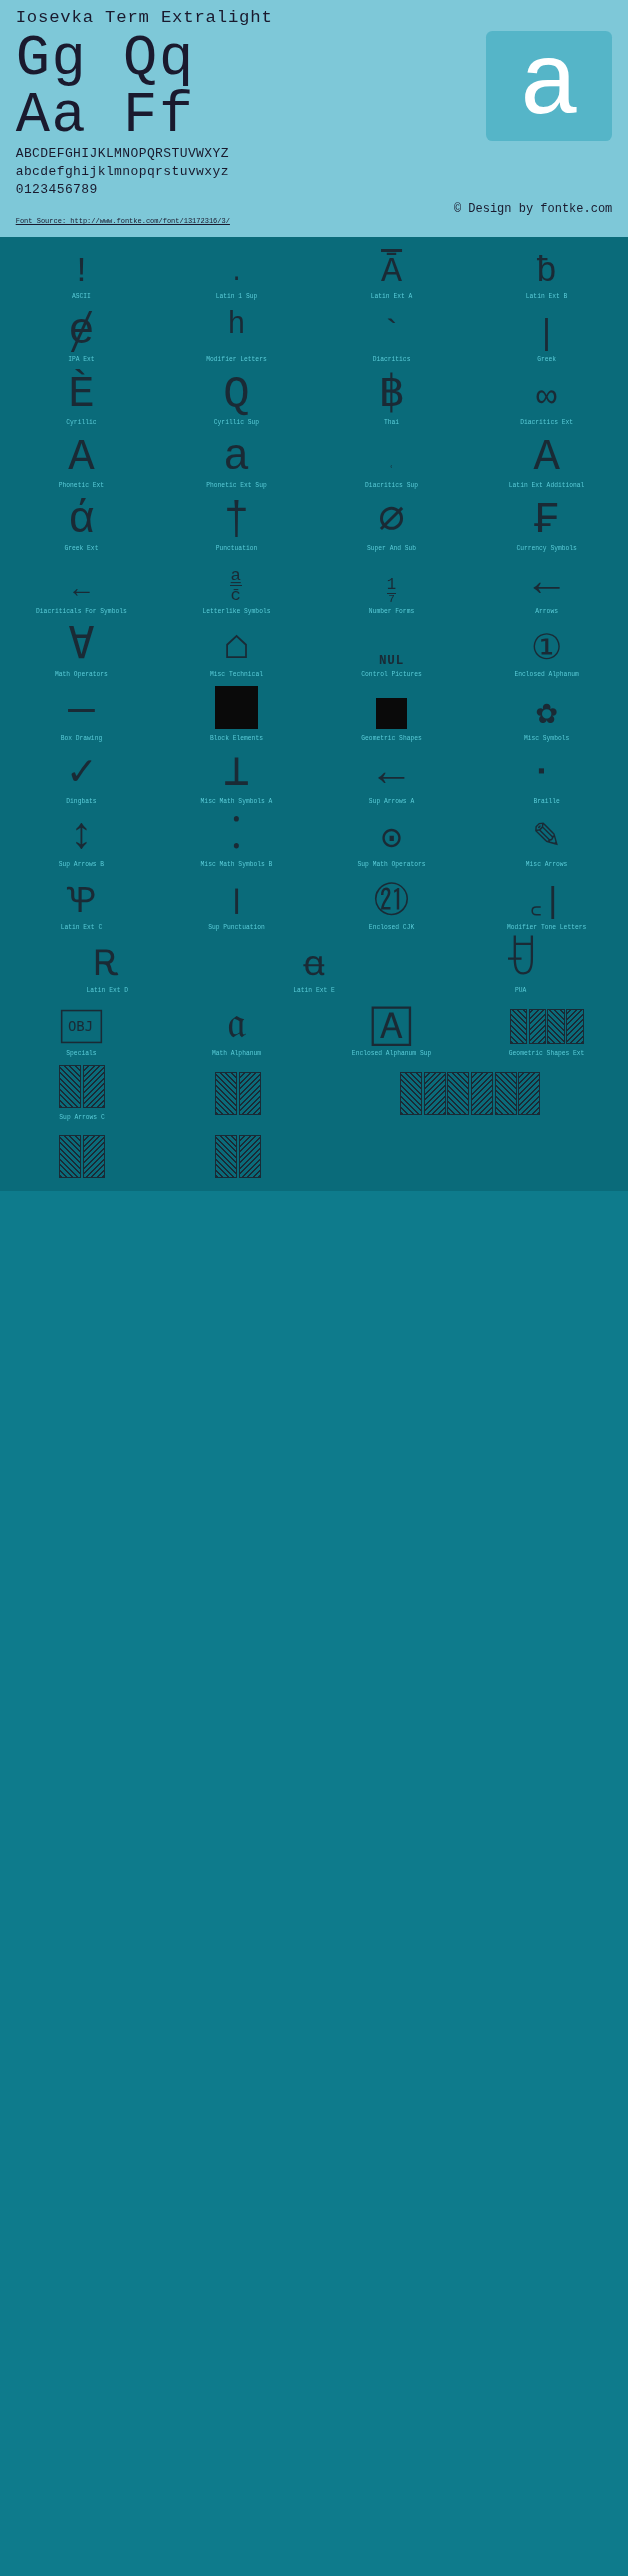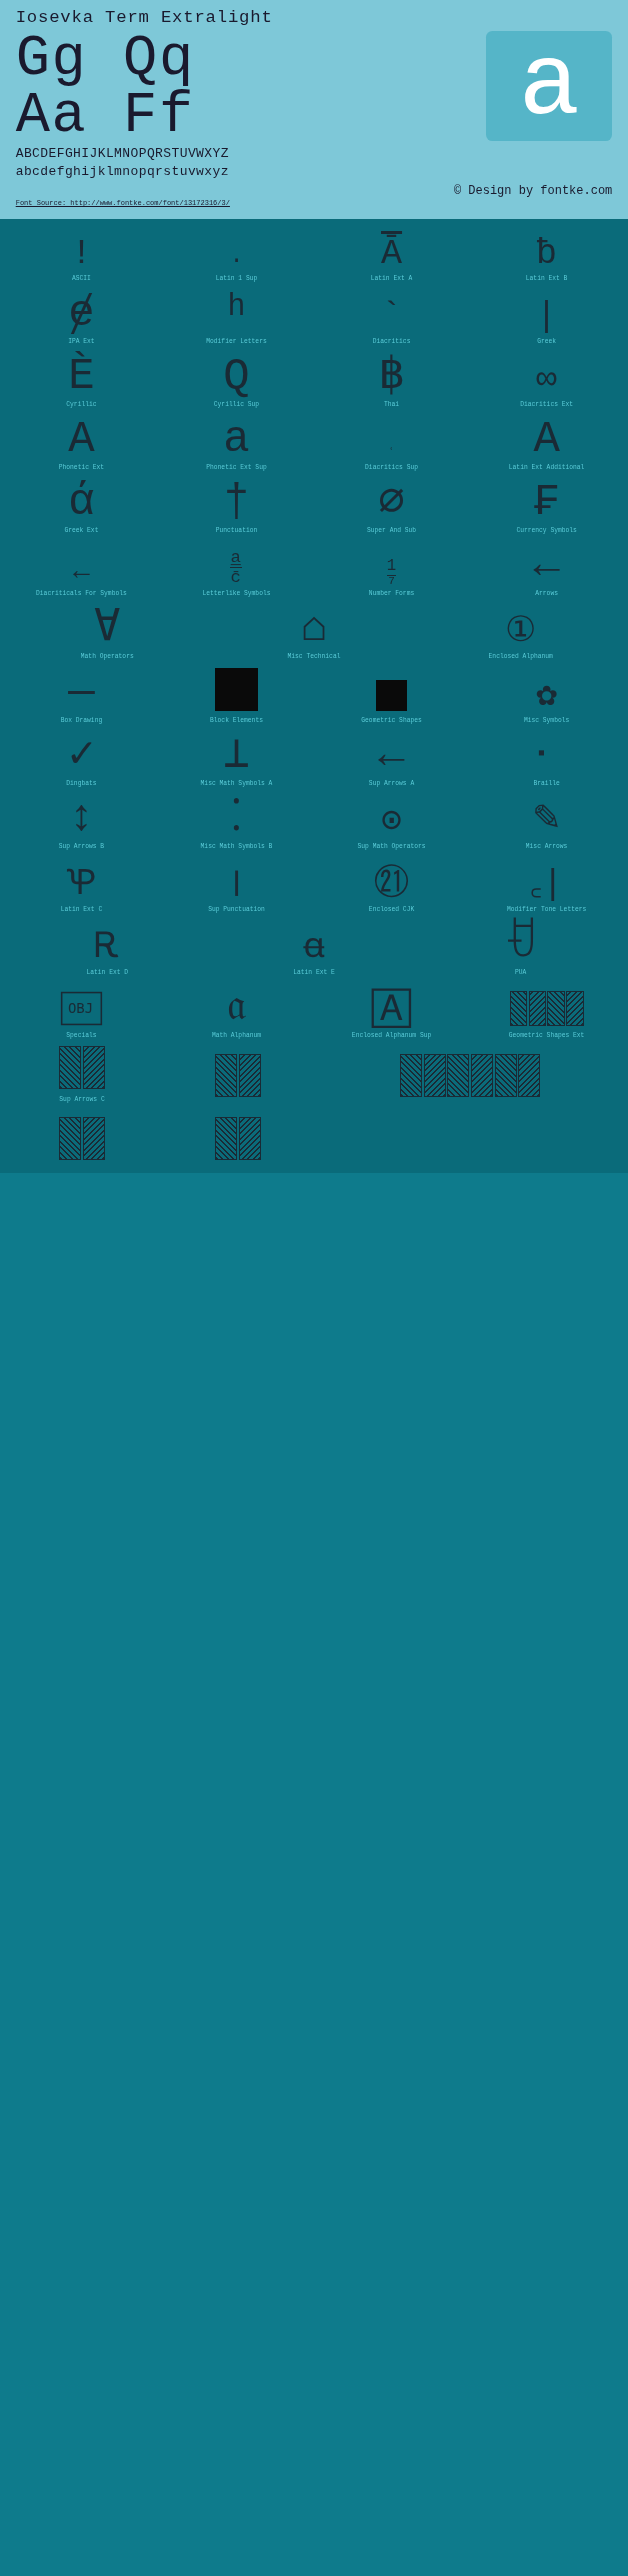--- a/index.html
+++ b/index.html
@@ -130,20 +130,21 @@
     <div class="font-demo-letters">
       <div class="big-letters">Gg Qq</div>
       <div class="big-letters">Aa Ff</div>
     </div>
     <div class="big-a-circle">
       <span>a</span>
     </div>
   </div>
   <div class="alphabet-row">ABCDEFGHIJKLMNOPQRSTUVWXYZ</div>
   <div class="alphabet-row">abcdefghijklmnopqrstuvwxyz</div>
+  <div class="alphabet-row">0123456789</div>
   <div class="source-info">© Design by fontke.com</div>
   <div class="source-url">Font Source: http://www.fontke.com/font/13172316/3/</div>
 </div>
 
 <div class="grid-container">
 
   <div class="grid-row">
     <div class="grid-cell">
       <div class="cell-glyph large">!</div>
       <div class="cell-label">ASCII</div>
@@ -266,20 +267,24 @@
   </div>
 
   <div class="grid-row">
     <div class="grid-cell">
       <div class="cell-glyph xlarge">∀</div>
       <div class="cell-label">Math Operators</div>
     </div>
     <div class="grid-cell">
       <div class="cell-glyph xlarge">⌂</div>
       <div class="cell-label">Misc Technical</div>
+    </div>
+    <div class="grid-cell">
+      <div style="font-size:12.6px;font-weight:bold;color:#1a2a35;letter-spacing:0.8px;">NUL</div>
+      <div class="cell-label">Control Pictures</div>
     </div>
     <div class="grid-cell">
       <div class="cell-glyph large">①</div>
       <div class="cell-label">Enclosed Alphanum</div>
     </div>
   </div>
 
   <div class="grid-row">
     <div class="grid-cell">
       <div class="cell-glyph xlarge">—</div>

